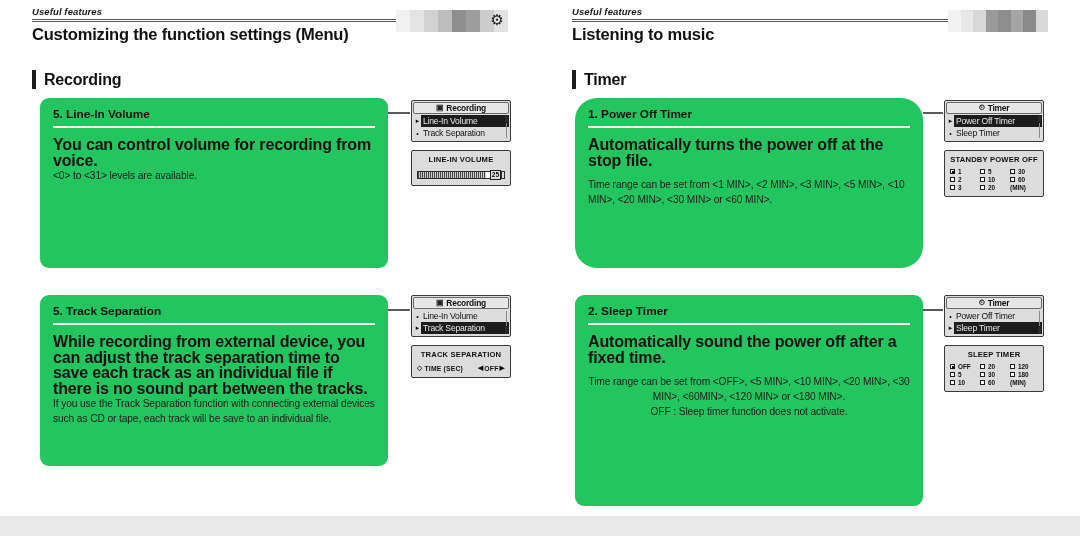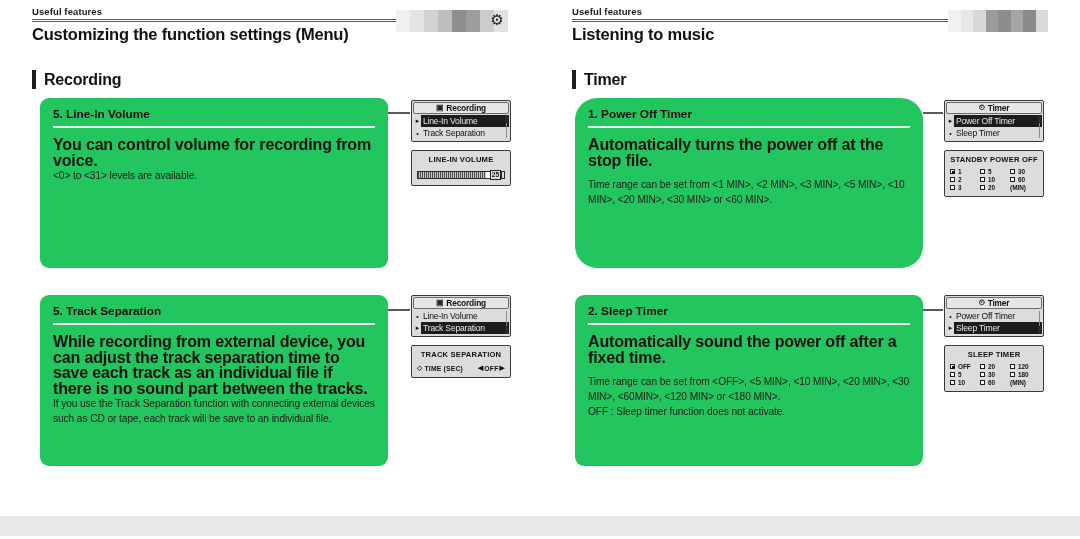--- a/index.html
+++ b/index.html
@@ -11,21 +11,21 @@
   }
   .spread { position: relative; width: 1080px; height: 539px; background:#fff; }
 
   .page { position: absolute; top: 0; width: 540px; height: 539px; }
   .page-left  { left: 0; }
   .page-right { left: 540px; }
 
   
   .hdr { position: absolute; left: 32px; top: 6px; width: 476px; height: 26px; }
   .hdr-kicker {
-    font-size: 9.5px; font-weight: bold;
+    font-size: 9.5px; font-style: italic; font-weight: bold;
     color: #1a1a1a; letter-spacing: .1px; line-height: 11px;
   }
   .hdr-rule {
     position: absolute; left: 0; top: 13px; width: 393px; height: 3px;
     border-top: 1px solid #595959; border-bottom: 1px solid #595959;
   }
   .hdr-swatches {
     position: absolute; right: 0; top: 4px; width: 112px; height: 22px;
     display: flex;
   }
@@ -406,25 +406,25 @@
               <span class="cbtxt">20</span>
             </div>
             <div class="cb-cell nobox">
               <span class="cbtxt">(MIN)</span>
             </div>
           </div>
       </div>
     </div>
 
     <div class="block" style="left:35px; top:295px;">
-      <div class="panel" style="height:171px;">
+      <div class="panel" style="height:211px;">
         <div class="panel-title">2. Sleep Timer</div>
         <div class="panel-divider"></div>
         <div class="panel-lead">Automatically sound the power off after a fixed time.</div>
-        <div class="panel-body tight" style="white-space:pre-line;">Time range can be set from &lt;OFF&gt;, &lt;5 MIN&gt;, &lt;10 MIN&gt;, &lt;20 MIN&gt;, &lt;30 MIN&gt;, &lt;60MIN&gt;, &lt;120 MIN&gt; or &lt;180 MIN&gt;.
+        <div class="panel-body tight" style="white-space:pre-line;text-align:center;">Time range can be set from &lt;OFF&gt;, &lt;5 MIN&gt;, &lt;10 MIN&gt;, &lt;20 MIN&gt;, &lt;30 MIN&gt;, &lt;60MIN&gt;, &lt;120 MIN&gt; or &lt;180 MIN&gt;.
 OFF : Sleep timer function does not activate.</div>
       </div>
       <div class="connector" style="left:348px; top:14px; width:20px;"></div>
     </div>
 
     <div class="lcd-group" style="left:404px; top:295px;">
       <div class="lcd lcd-menu">
         <div class="lcd-titlebar">
           <span class="lcd-glyph">⏲</span>
           <span>Timer</span>

